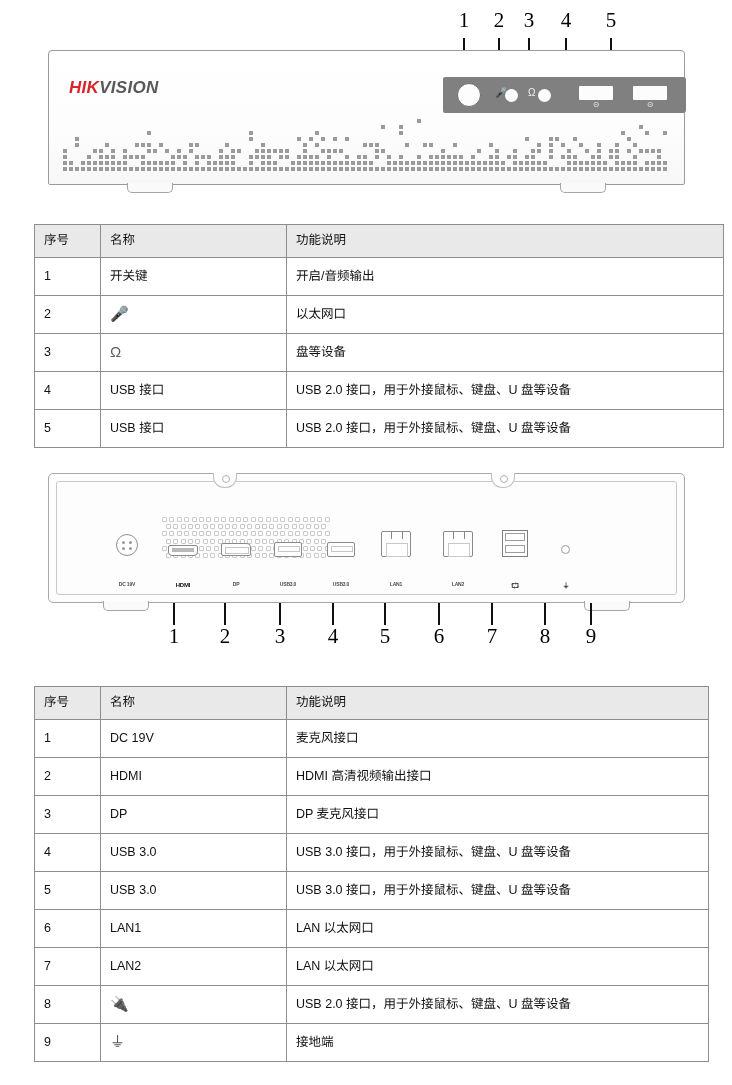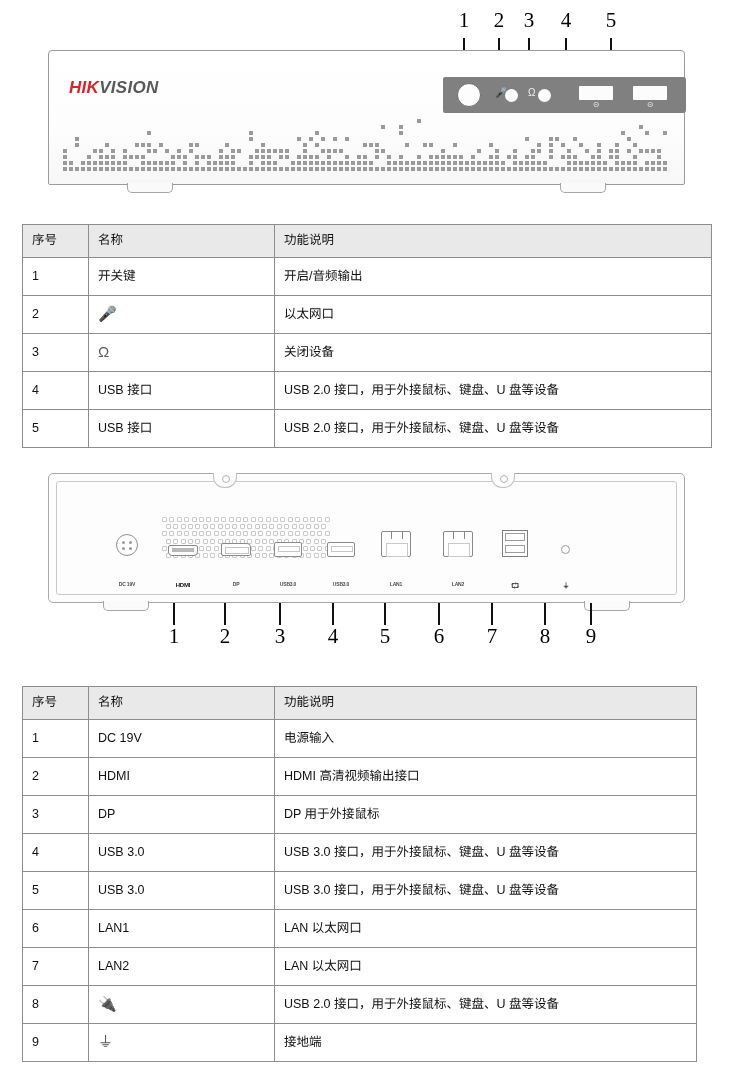--- a/index.html
+++ b/index.html
@@ -205,20 +205,21 @@
     width: 9px; height: 9px; border-radius: 50%;
     border: 1.3px solid #9a9a9a; background: #fff;
   }
 
   
   table.spec {
     position: absolute;
     border-collapse: collapse;
     table-layout: fixed;
     font-size: 12.5px;
+    margin-left: 12px;
   }
   table.spec th, table.spec td {
     border: 1px solid #8d8d8d;
     padding: 0 9px;
     text-align: left;
     vertical-align: middle;
     font-weight: normal;
     color: #111;
     line-height: 1.25;
   }
@@ -636,21 +637,21 @@
           <td>开启/音频输出</td>
         </tr>
         <tr>
           <td class="col-no">2</td>
           <td class="col-name"><span class="cell-icon icon-mic">🎤</span></td>
           <td>以太网口</td>
         </tr>
         <tr>
           <td class="col-no">3</td>
           <td class="col-name"><span class="cell-icon icon-hp">Ω</span></td>
-          <td>关闭设备</td>
+          <td>盘等设备</td>
         </tr>
         <tr>
           <td class="col-no">4</td>
           <td class="col-name">USB 接口</td>
           <td>USB 2.0 接口，用于外接鼠标、键盘、U 盘等设备</td>
         </tr>
         <tr>
           <td class="col-no">5</td>
           <td class="col-name">USB 接口</td>
           <td>USB 2.0 接口，用于外接鼠标、键盘、U 盘等设备</td>
@@ -859,31 +860,31 @@
       <tr>
         <th class="col-no">序号</th>
         <th class="col-name">名称</th>
         <th>功能说明</th>
       </tr>
     </thead>
     <tbody id="tbody-rear">
         <tr>
           <td class="col-no">1</td>
           <td class="col-name">DC 19V</td>
-          <td>电源输入</td>
+          <td>麦克风接口</td>
         </tr>
         <tr>
           <td class="col-no">2</td>
           <td class="col-name">HDMI</td>
           <td>HDMI 高清视频输出接口</td>
         </tr>
         <tr>
           <td class="col-no">3</td>
           <td class="col-name">DP</td>
-          <td>DP 用于外接鼠标</td>
+          <td>DP 麦克风接口</td>
         </tr>
         <tr>
           <td class="col-no">4</td>
           <td class="col-name">USB 3.0</td>
           <td>USB 3.0 接口，用于外接鼠标、键盘、U 盘等设备</td>
         </tr>
         <tr>
           <td class="col-no">5</td>
           <td class="col-name">USB 3.0</td>
           <td>USB 3.0 接口，用于外接鼠标、键盘、U 盘等设备</td>

